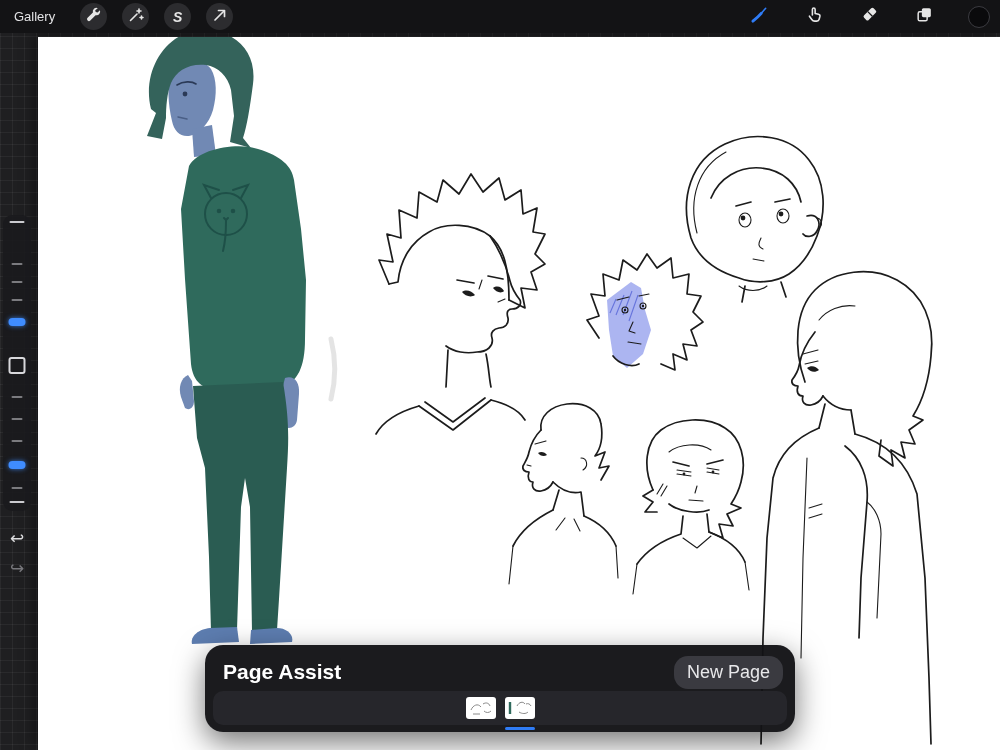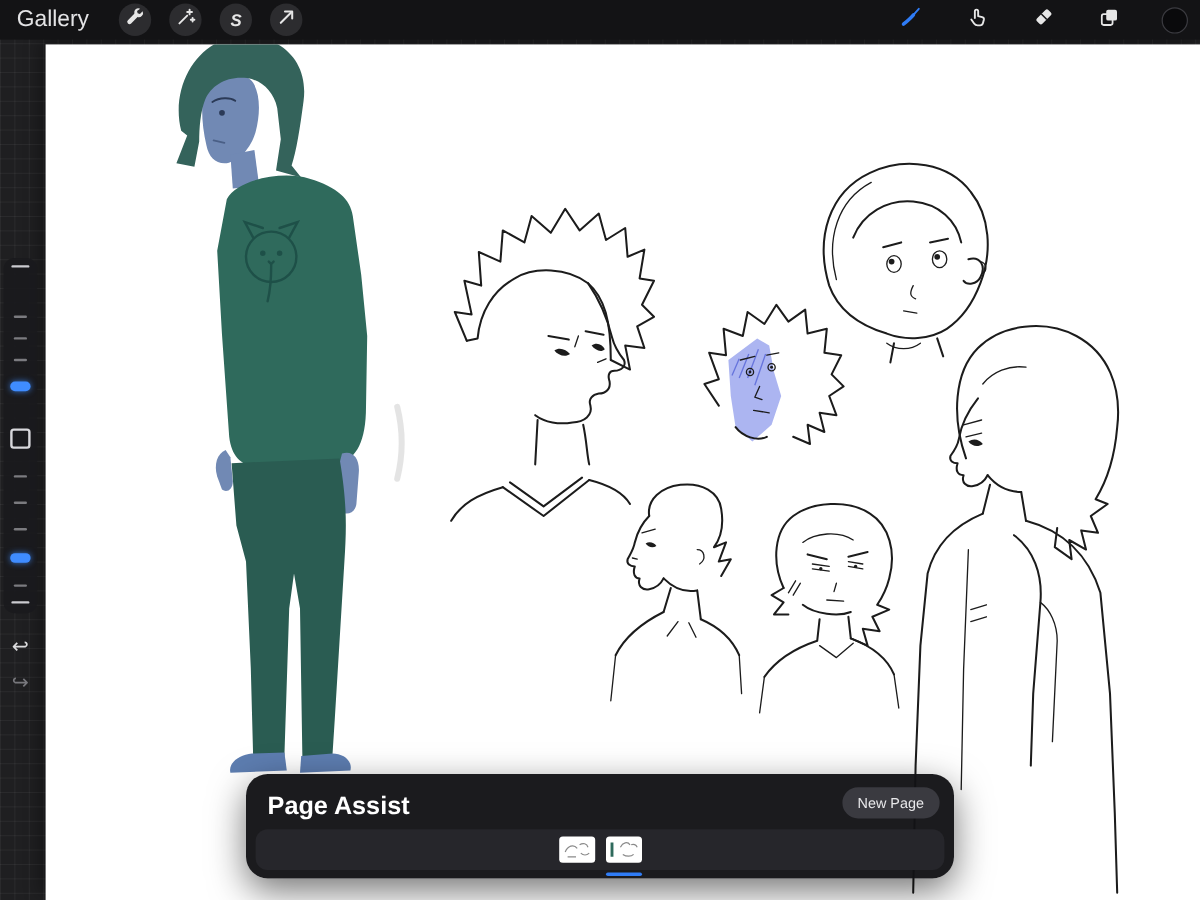--- a/index.html
+++ b/index.html
@@ -10,21 +10,21 @@
                      linear-gradient(90deg, rgba(255,255,255,0.05) 1px, transparent 1px);
     background-size:12px 12px;}
   .canvas{position:absolute;left:38px;top:37px;width:962px;height:713px;background:#fff;
     box-shadow:-4px -4px 14px rgba(0,0,0,.4);}
   .canvas svg{position:absolute;inset:0;}
 
   
   .topbar{position:absolute;left:0;top:0;width:1000px;height:33px;background:#131315;
     display:flex;align-items:center;justify-content:space-between;z-index:30;}
   .tb-left{display:flex;align-items:center;gap:15px;padding-left:14px;}
-  .gallery{color:#e3e3e5;font-size:19px;margin-right:10px;cursor:default;}
+  .gallery{color:#e3e3e5;font-size:13px;margin-right:10px;cursor:default;}
   .tool-circle{width:27px;height:27px;border-radius:50%;background:#2c2c2f;
     display:flex;align-items:center;justify-content:center;}
   .tb-right{display:flex;align-items:center;gap:29px;padding-right:8px;}
   .tb-right .tool{width:26px;height:26px;display:flex;align-items:center;justify-content:center;}
   .s-glyph{color:#e6e6e6;font-size:14px;font-weight:bold;font-style:italic;}
   .swatch{width:22px;height:22px;border-radius:50%;border:1.5px solid #3b3b40;box-sizing:border-box;background:#0a0a0c;}
 
   
   .sidebar{position:absolute;left:3px;top:215px;width:28px;height:296px;
     background:rgba(26,26,29,.9);border-radius:9px;z-index:20;}
@@ -38,21 +38,21 @@
   .undo,.redo{position:absolute;left:3px;width:28px;text-align:center;font-size:17px;z-index:20;cursor:default;}
   .undo{top:528px;color:#dcdcde;}
   .redo{top:558px;color:#77777c;}
 
   
   .assist{position:absolute;left:205px;top:645px;width:590px;height:87px;
     background:rgba(18,18,21,.96);border-radius:18px;z-index:25;
     box-shadow:0 10px 30px rgba(0,0,0,.55);}
   .assist-title{position:absolute;left:18px;top:15px;color:#fff;font-size:21px;font-weight:bold;}
   .new-page{position:absolute;right:12px;top:11px;background:#3a3a40;color:#e8e8ea;
-    font-size:12px;padding:6px 13px;border-radius:14px;border:none;font-family:inherit;text-align:right;}
+    font-size:18px;padding:6px 13px;border-radius:14px;border:none;font-family:inherit;text-align:right;}
   .pages-strip{position:absolute;left:8px;right:8px;top:46px;height:34px;background:#26262b;
     border-radius:10px;display:flex;align-items:center;justify-content:center;gap:9px;}
   .page-thumb{width:30px;height:22px;background:#fff;border-radius:3px;overflow:hidden;}
   .sel-underline{position:absolute;top:82px;left:calc(50% + 4.5px);width:30px;height:3px;
     border-radius:2px;background:var(--accent,#2f7cf6);}
 
   
   .st{stroke:var(--ink,#1c1c1c);stroke-width:1.7;fill:none;stroke-linecap:round;stroke-linejoin:round;}
   .stThin{stroke-width:1.1;}
   .fHair{fill:var(--hair,#34635b);}

